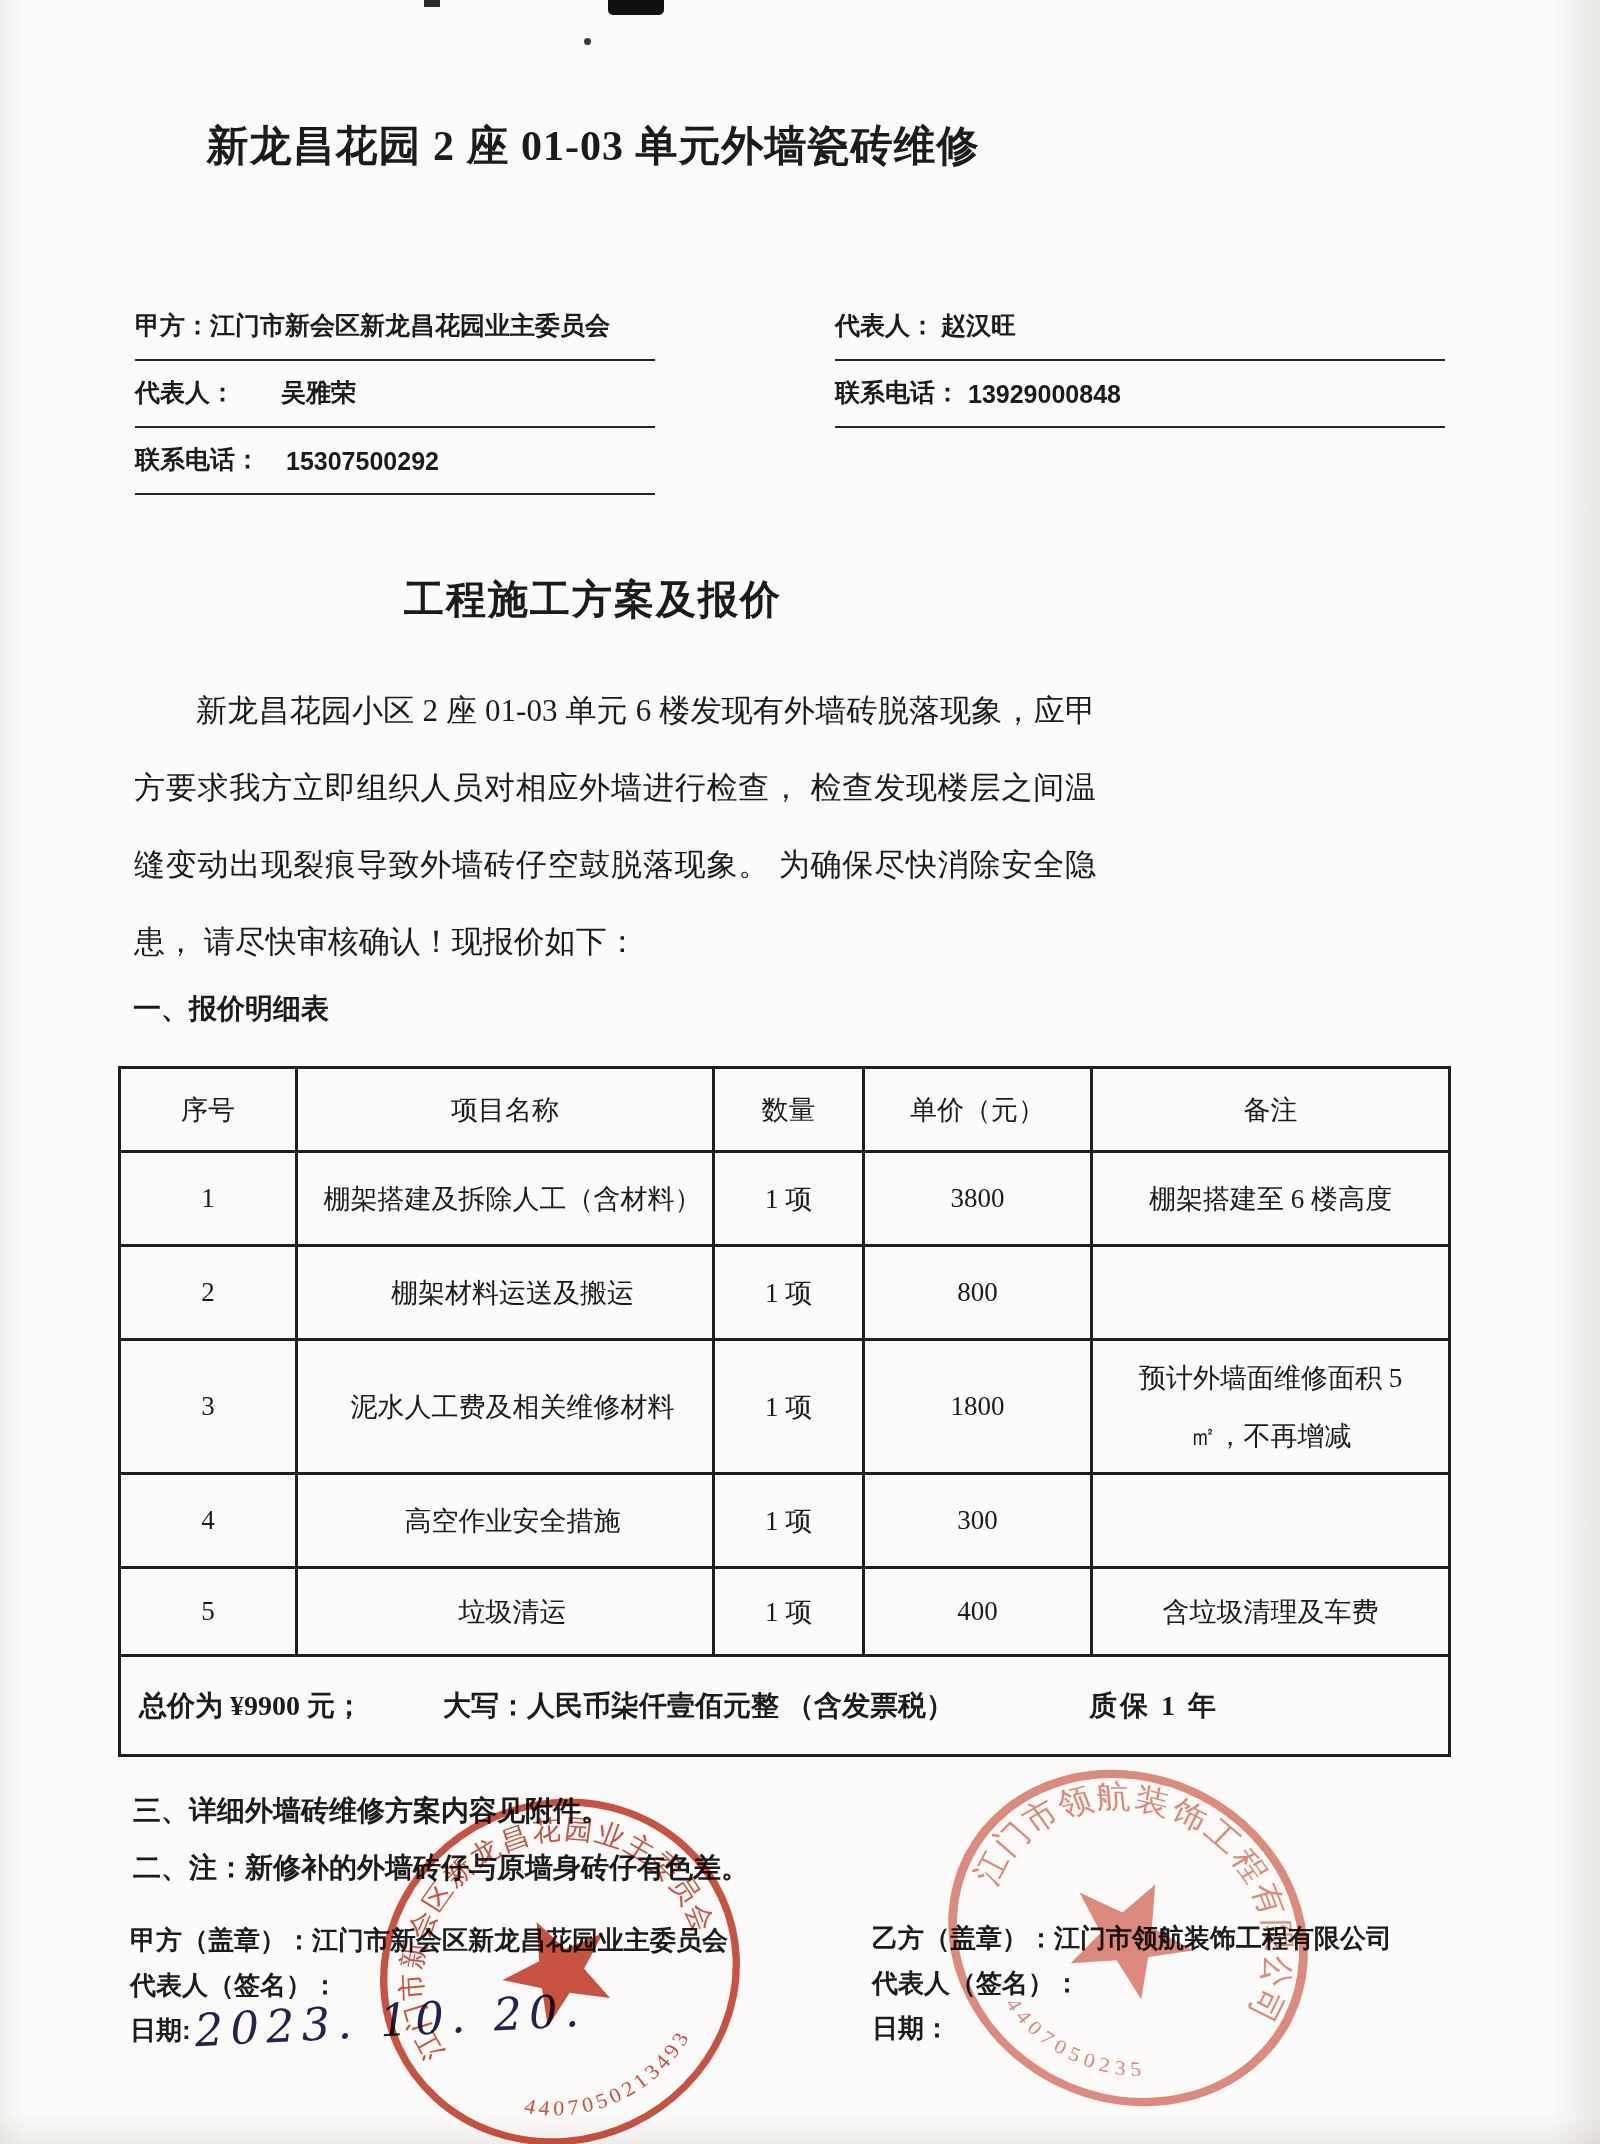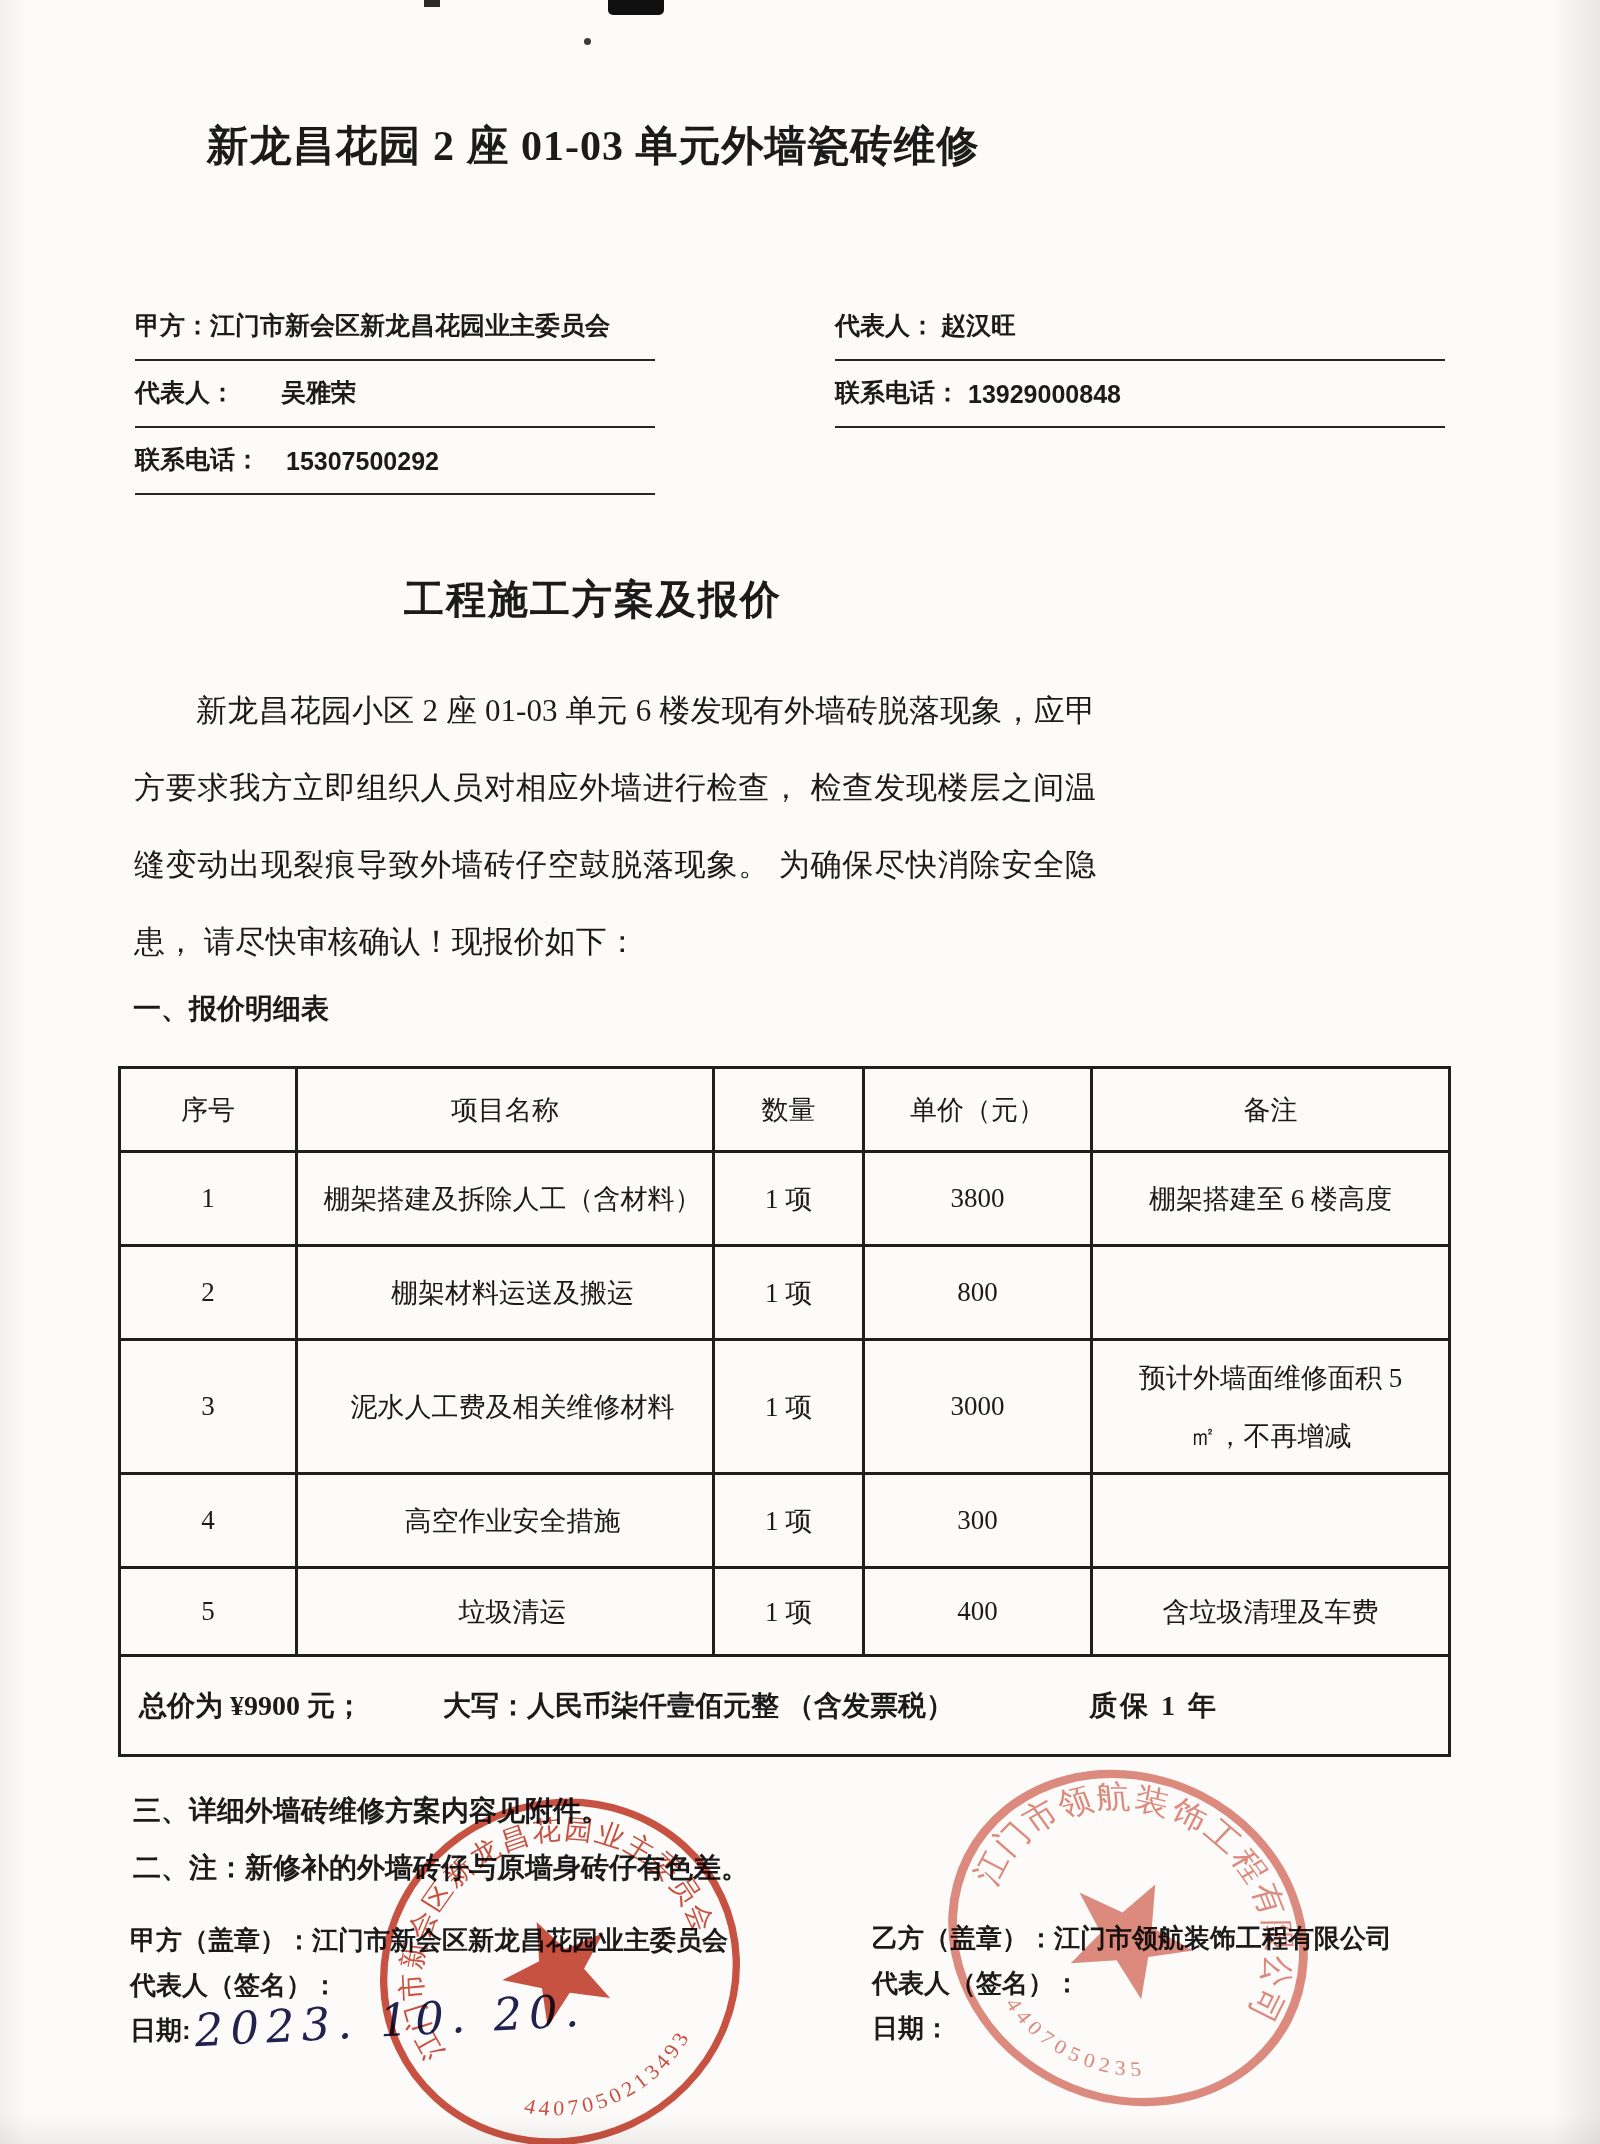--- a/index.html
+++ b/index.html
@@ -180,21 +180,21 @@
     <td>2</td>
     <td class="cell-name">棚架材料运送及搬运</td>
     <td>1 项</td>
     <td>800</td>
     <td class="cell-remark"></td>
   </tr>
   <tr class="h-r3">
     <td>3</td>
     <td class="cell-name">泥水人工费及相关维修材料</td>
     <td>1 项</td>
-    <td>3000</td>
+    <td>1800</td>
     <td class="cell-remark">预计外墙面维修面积 5 ㎡，不再增减</td>
   </tr>
   <tr class="h-r4">
     <td>4</td>
     <td class="cell-name">高空作业安全措施</td>
     <td>1 项</td>
     <td>300</td>
     <td class="cell-remark"></td>
   </tr>
   <tr class="h-r5">

